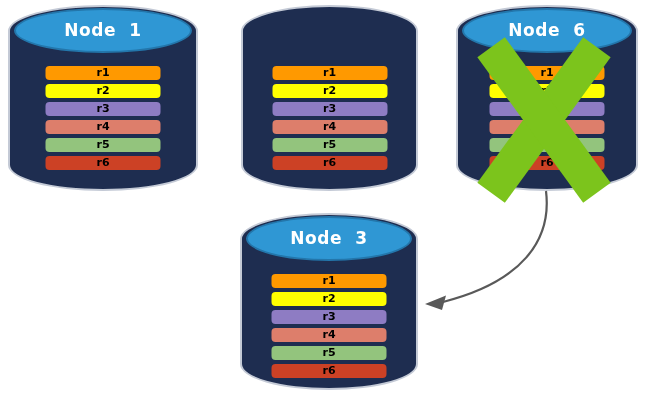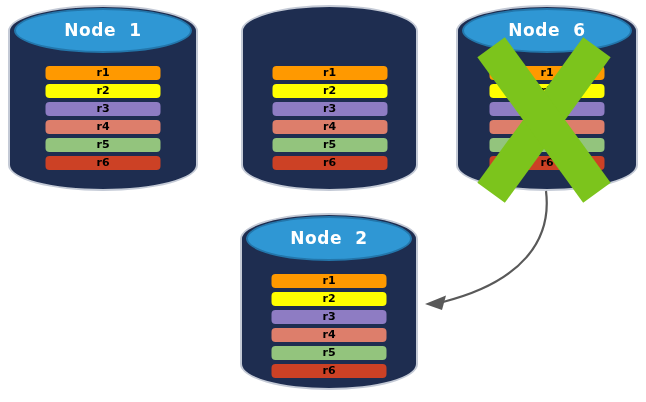--- a/index.html
+++ b/index.html
@@ -113,21 +113,21 @@
     </div>
     <div class="x-mark">
       <div class="x-bar a"></div>
       <div class="x-bar b"></div>
     </div>
   </div>
 
   <div class="cyl n4">
     <div class="cyl-body"></div>
     <div class="cyl-top">
-      <span class="cyl-title">Node 2</span>
+      <span class="cyl-title">Node 3</span>
     </div>
     <div class="rows">
       <div class="row" style="background: rgb(255, 153, 0);">r1</div>
       <div class="row" style="background: rgb(255, 255, 0);">r2</div>
       <div class="row" style="background: rgb(142, 124, 195);">r3</div>
       <div class="row" style="background: rgb(221, 126, 107);">r4</div>
       <div class="row" style="background: rgb(147, 196, 125);">r5</div>
       <div class="row" style="background: rgb(204, 65, 37);">r6</div>
     </div>
   </div>

